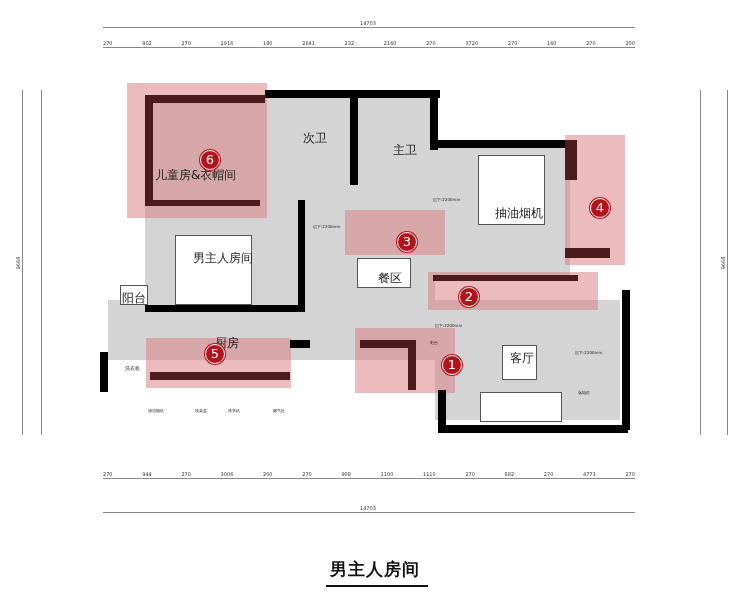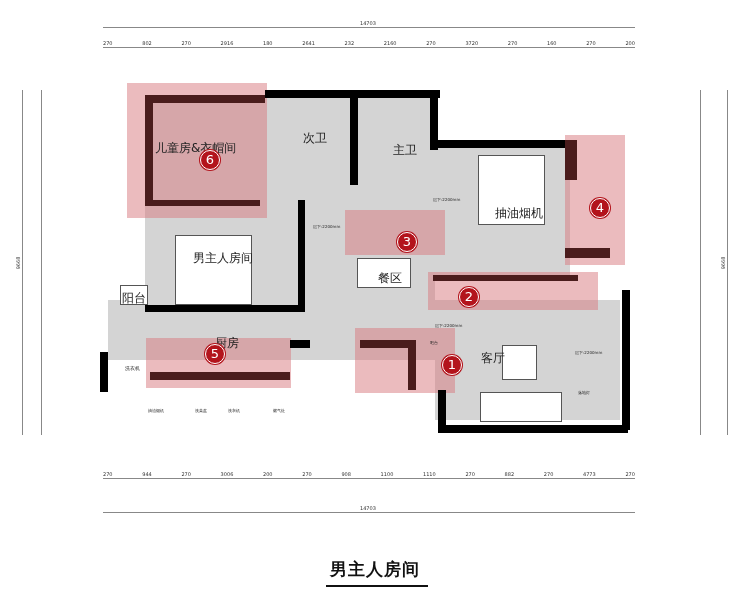--- a/index.html
+++ b/index.html
@@ -80,28 +80,28 @@
 <div class="wall" style="left:622px;top:290px;width:8px;height:140px;"></div>
 <div class="dwall" style="left:433px;top:275px;width:145px;height:6px;"></div>
 
 <div class="furn" style="left:175px;top:235px;width:75px;height:68px;"></div>
 <div class="furn" style="left:478px;top:155px;width:65px;height:68px;"></div>
 <div class="furn" style="left:357px;top:258px;width:52px;height:28px;"></div>
 <div class="furn" style="left:502px;top:345px;width:33px;height:33px;"></div>
 <div class="furn" style="left:480px;top:392px;width:80px;height:28px;"></div>
 <div class="furn" style="left:120px;top:285px;width:26px;height:18px;"></div>
 
-<div class="room-label" style="left:155px;top:140px;text-align:center;">儿童房&amp;衣帽间</div>
+<div class="room-label" style="left:155px;top:167px;text-align:center;">儿童房&amp;衣帽间</div>
 <div class="room-label" style="left:303px;top:130px;">次卫</div>
 <div class="room-label" style="left:393px;top:142px;">主卫</div>
 <div class="room-label" style="left:495px;top:205px;">抽油烟机</div>
 <div class="room-label" style="left:193px;top:250px;">男主人房间</div>
 <div class="room-label" style="left:378px;top:270px;">餐区</div>
 <div class="room-label" style="left:215px;top:335px;">厨房</div>
-<div class="room-label" style="left:481px;top:350px;font-family:Liberation Serif, serif;">客厅</div>
+<div class="room-label" style="left:510px;top:350px;font-family:Liberation Serif, serif;">客厅</div>
 <div class="room-label" style="left:122px;top:290px;">阳台</div>
 <div class="room-label" style="left:125px;top:365px;font-size:5px;">洗衣机</div>
 <div class="room-label" style="left:313px;top:224px;font-size:4px;">层下:2200mm</div>
 <div class="room-label" style="left:433px;top:197px;font-size:4px;">层下:2200mm</div>
 <div class="room-label" style="left:435px;top:323px;font-size:4px;">层下:2200mm</div>
 <div class="room-label" style="left:575px;top:350px;font-size:4px;">层下:2200mm</div>
 <div class="room-label" style="left:430px;top:340px;font-size:4px;">吧台</div>
 <div class="room-label" style="left:578px;top:390px;font-size:4px;">落地灯</div>
 <div class="room-label" style="left:148px;top:408px;font-size:4px;">抽油烟机</div>
 <div class="room-label" style="left:195px;top:408px;font-size:4px;">洗菜盆</div>

